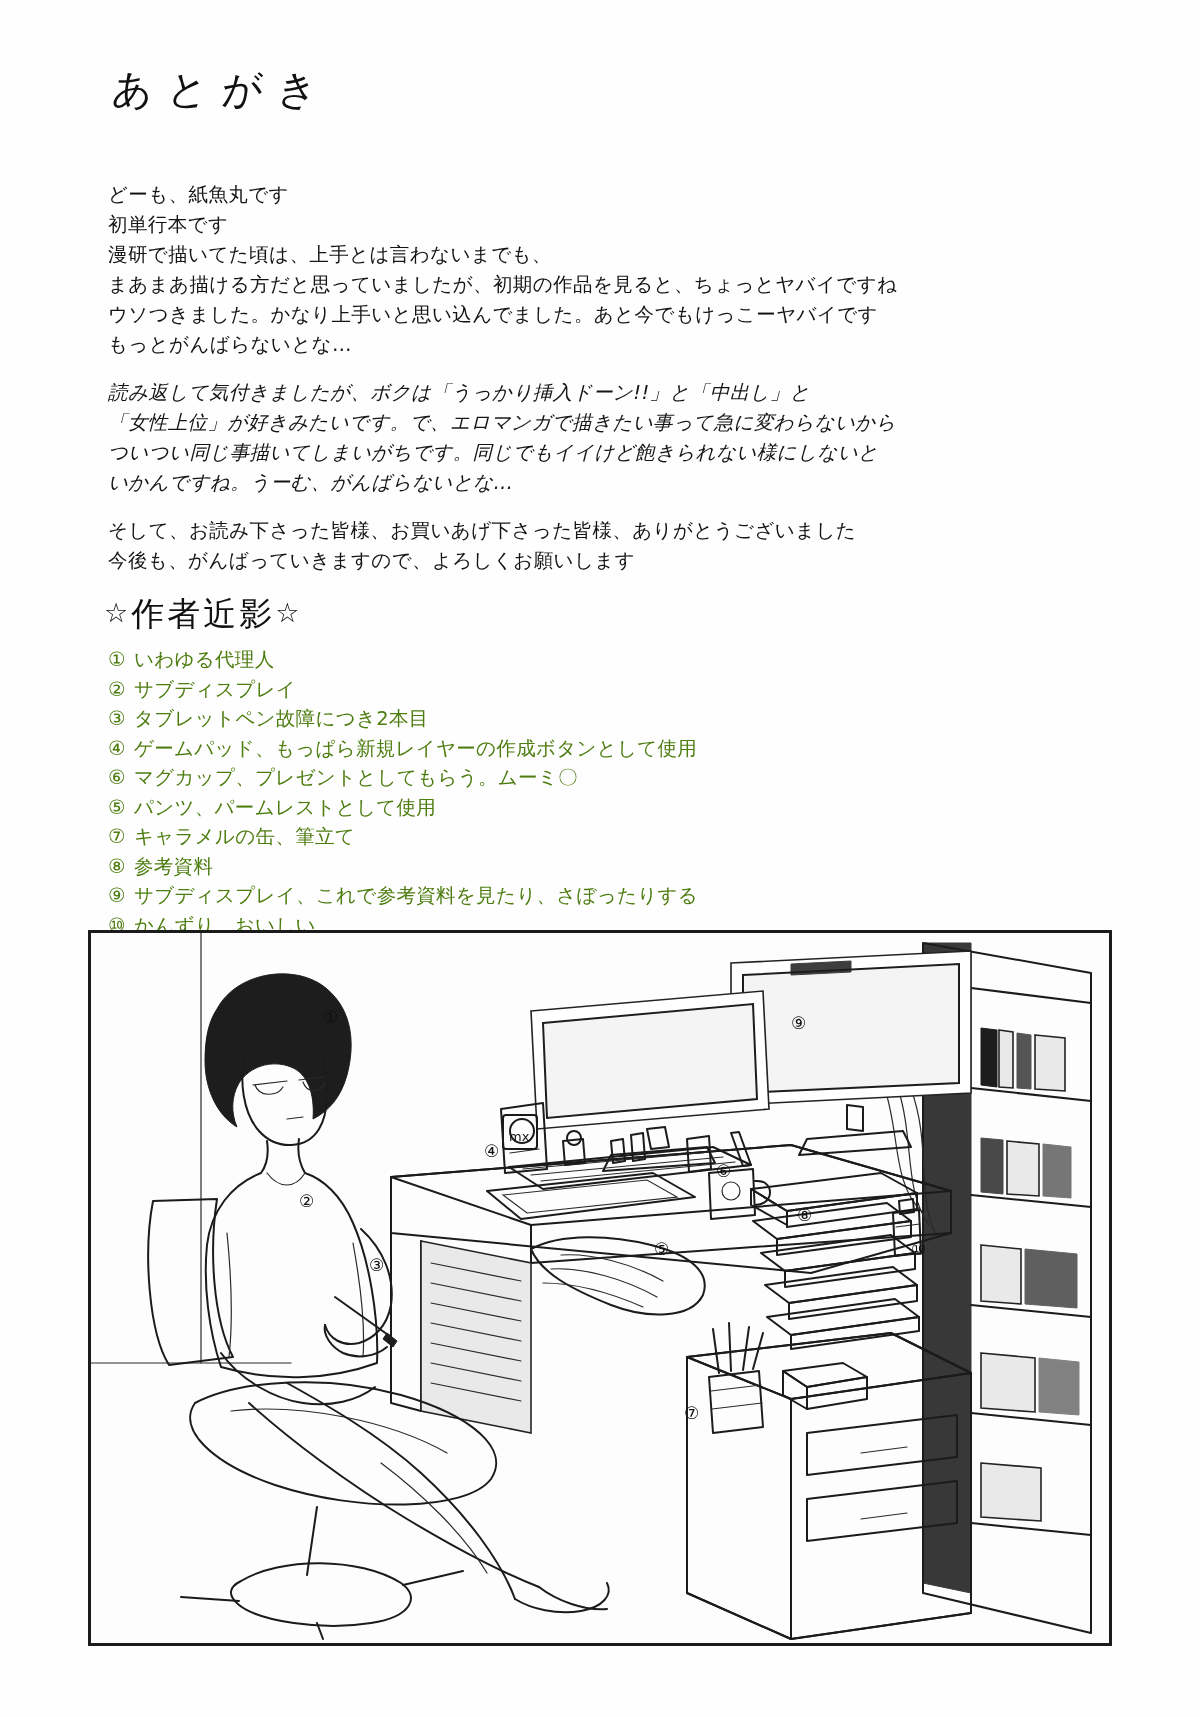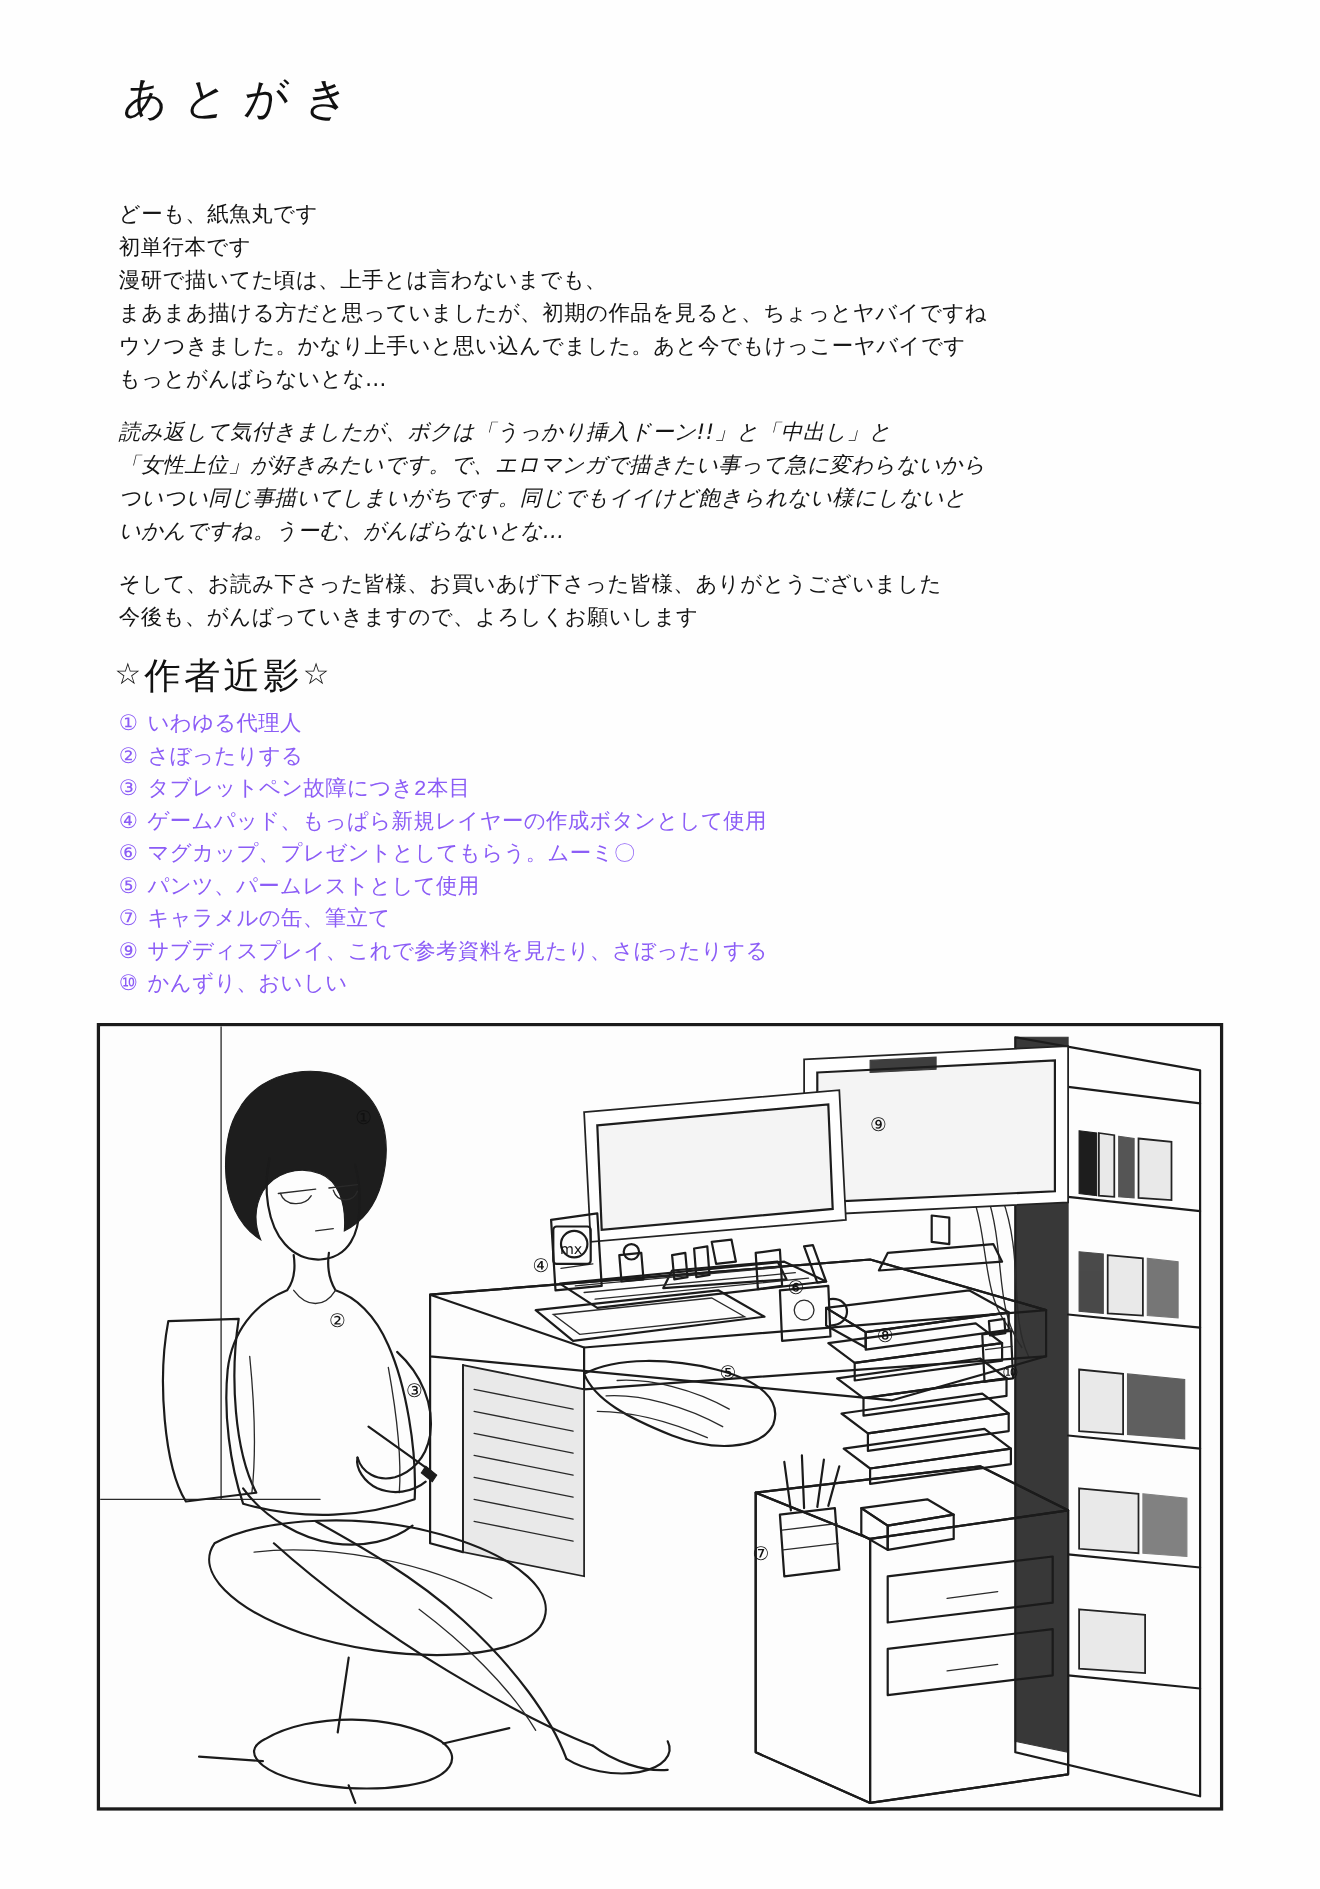--- a/index.html
+++ b/index.html
@@ -63,23 +63,22 @@
     vertical-align: 3px;
   }
 
   .legend-list {
     position: absolute;
     left: 108px;
     top: 645px;
     width: 900px;
     font-size: 19.5px;
     line-height: 29.5px;
-    color: #8b5cf6;
+    color: #4d7c0f;
     letter-spacing: 0.3px;
-    font-family: Liberation Mono, monospace;
   }
   .legend-list .row {
     white-space: nowrap;
   }
   .legend-list .num {
     display: inline-block;
     width: 26px;
   }
 
   
@@ -137,26 +136,27 @@
     <p style="white-space: pre-line;">そして、お読み下さった皆様、お買いあげ下さった皆様、ありがとうございました
 今後も、がんばっていきますので、よろしくお願いします</p>
   </div>
 
   <div class="author-heading">
     <span class="star">☆</span><span>作者近影</span><span class="star">☆</span>
   </div>
 
   <div class="legend-list">
     <div class="row"><span class="num">①</span><span>いわゆる代理人</span></div>
-    <div class="row"><span class="num">②</span><span>さぼったりする</span></div>
+    <div class="row"><span class="num">②</span><span>サブディスプレイ</span></div>
     <div class="row"><span class="num">③</span><span>タブレットペン故障につき2本目</span></div>
     <div class="row"><span class="num">④</span><span>ゲームパッド、もっぱら新規レイヤーの作成ボタンとして使用</span></div>
     <div class="row"><span class="num">⑥</span><span>マグカップ、プレゼントとしてもらう。ムーミ〇</span></div>
     <div class="row"><span class="num">⑤</span><span>パンツ、パームレストとして使用</span></div>
     <div class="row"><span class="num">⑦</span><span>キャラメルの缶、筆立て</span></div>
+    <div class="row"><span class="num">⑧</span><span>参考資料</span></div>
     <div class="row"><span class="num">⑨</span><span>サブディスプレイ、これで参考資料を見たり、さぼったりする</span></div>
     <div class="row"><span class="num">⑩</span><span>かんずり、おいしい</span></div>
   </div>
 
   <div class="illus-frame">
     <div class="illus-inner">
       <svg class="scene" viewBox="0 0 1018 710">
 
         <rect x="0" y="0" width="1018" height="710" fill="#fdfdfd"></rect>
         <path class="ln-thin" d="M0 430 L200 430"></path>

